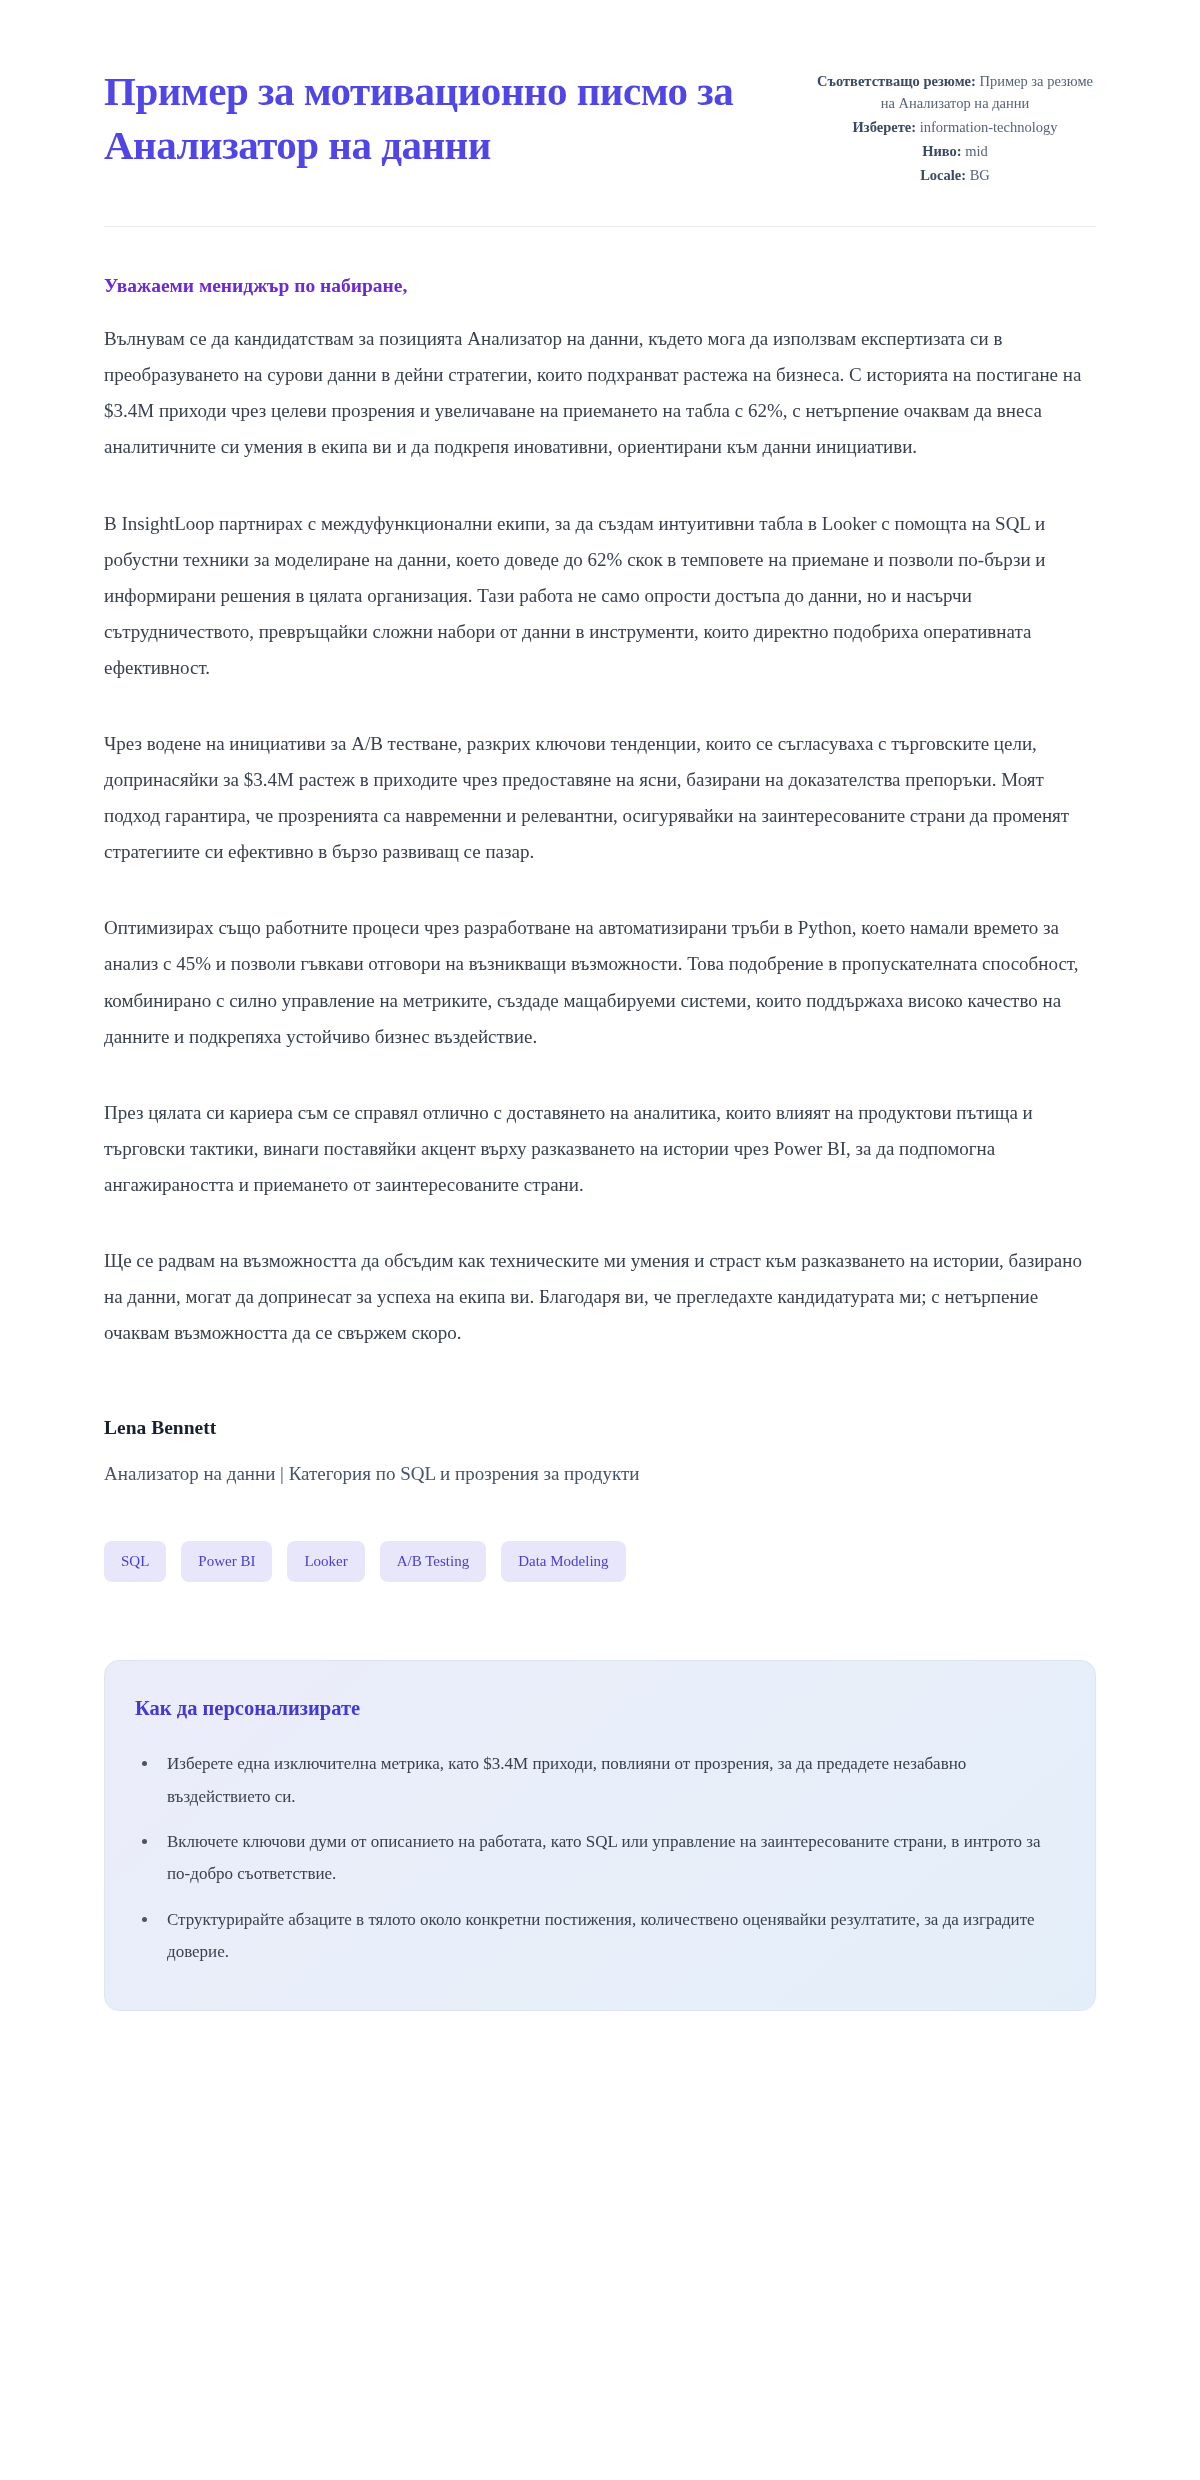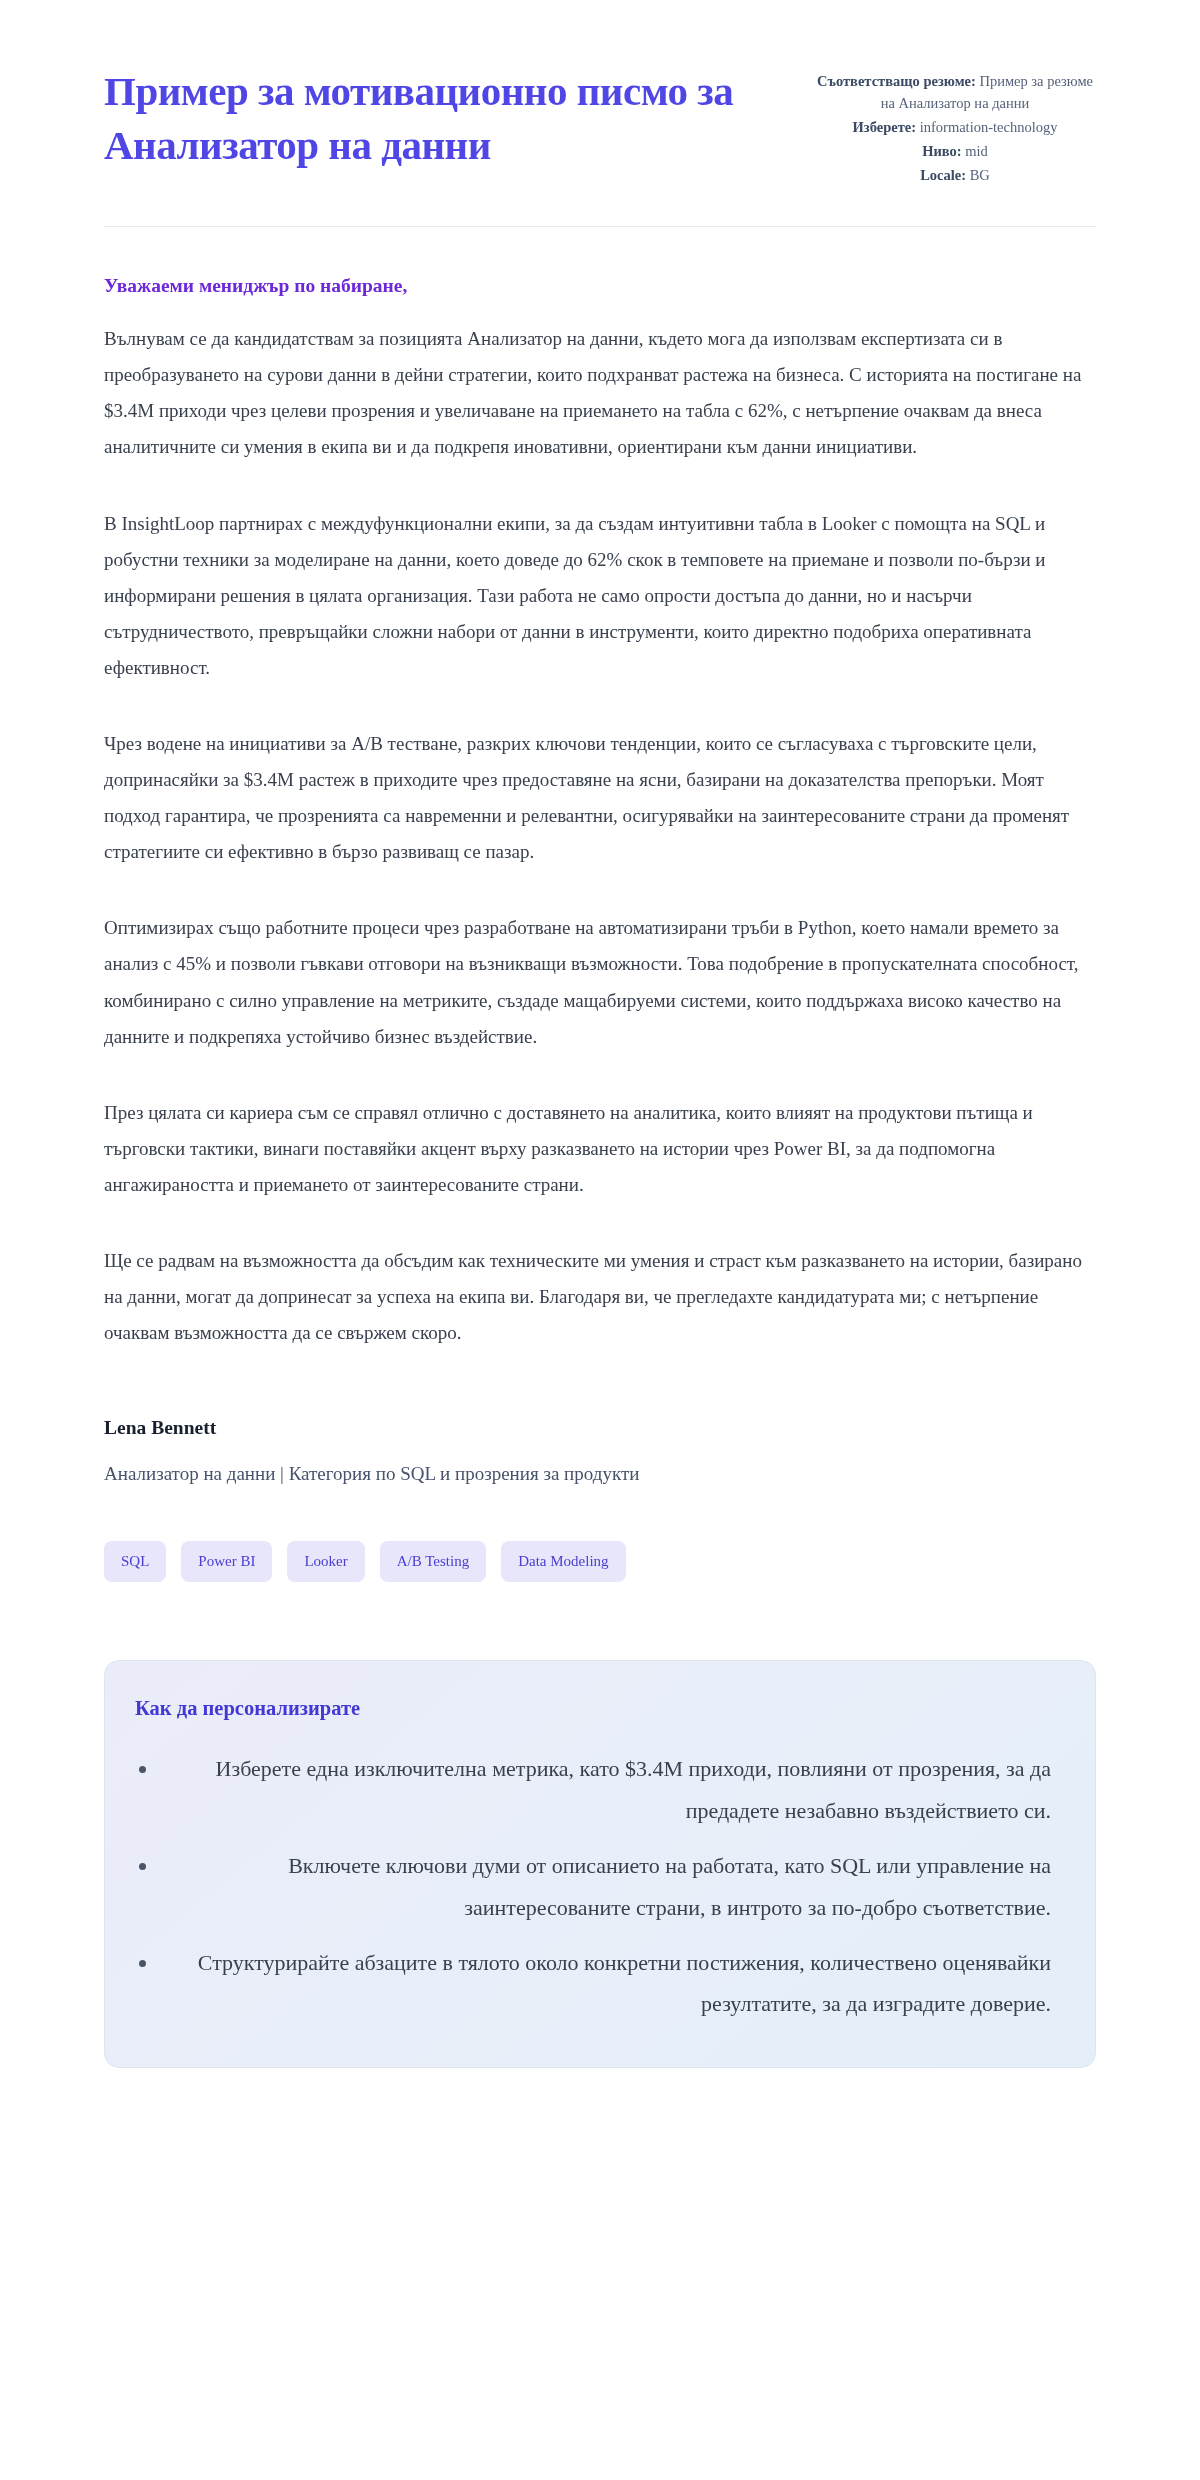--- a/index.html
+++ b/index.html
@@ -121,26 +121,25 @@
     color: #4338d4;
     font-size: 20.5px;
     font-weight: bold;
   }
   .tips-list {
     margin: 28px 0 0 0;
     padding: 0 0 0 24px;
     list-style: disc;
   }
   .tip-item {
-    font-size: 22px;
+    font-size: 17px;
     line-height: 1.9;
     color: #39414f;
     padding-left: 8px;
     margin-bottom: 13px;
-    text-align: right;
   }
   .tip-item:last-child { margin-bottom: 0; }
   .tip-item::marker { color: #4a5568; }
 </style>
 </head>
 <body>
 
 <div class="page">
   <div class="content">
 

